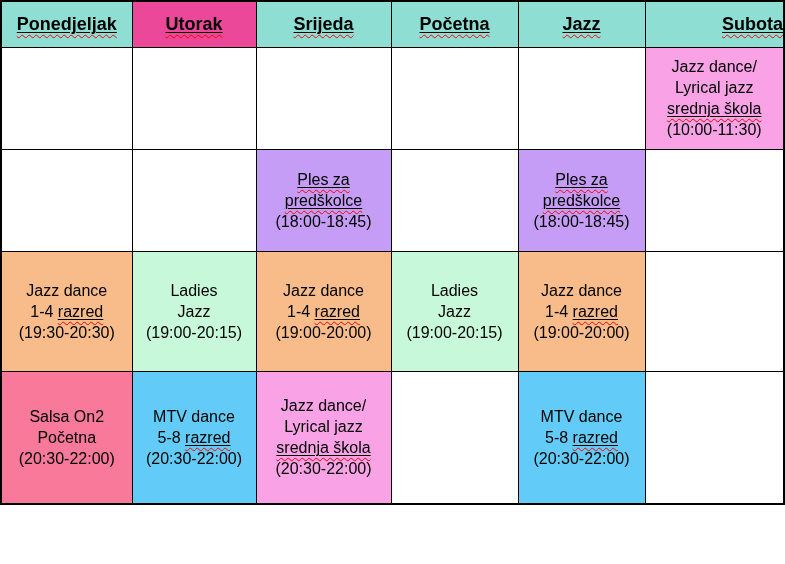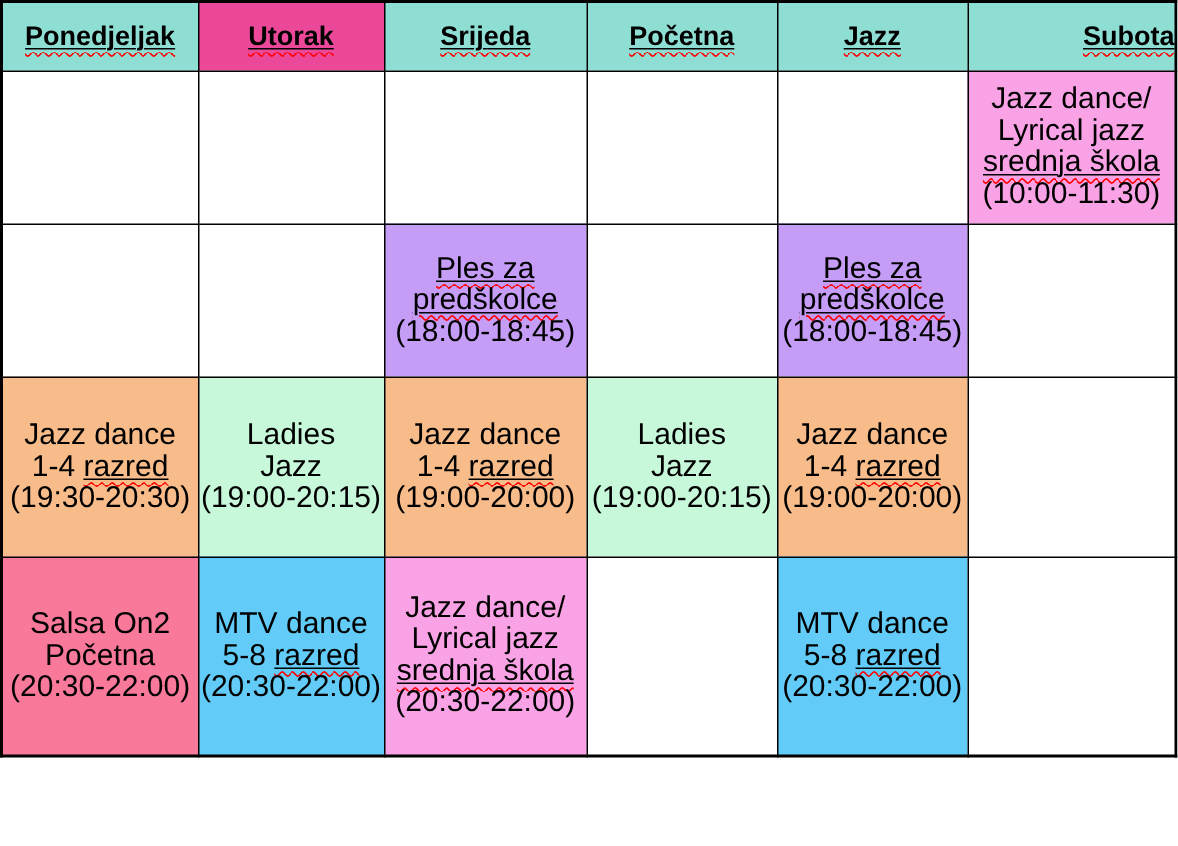--- a/index.html
+++ b/index.html
@@ -34,21 +34,21 @@
     text-align: center;
     vertical-align: middle;
     padding: 0;
     color: #000;
   }
   th {
     font-weight: bold;
     font-size: 18px;
   }
   td {
-    font-size: 20px;
+    font-size: 16px;
     line-height: 21px;
   }
   .line { white-space: nowrap; }
   
   .u {
     text-decoration: underline solid #000 1px;
     text-underline-offset: 2px;
   }
   .u .w {
     text-decoration: underline wavy #ff0000 1px;

